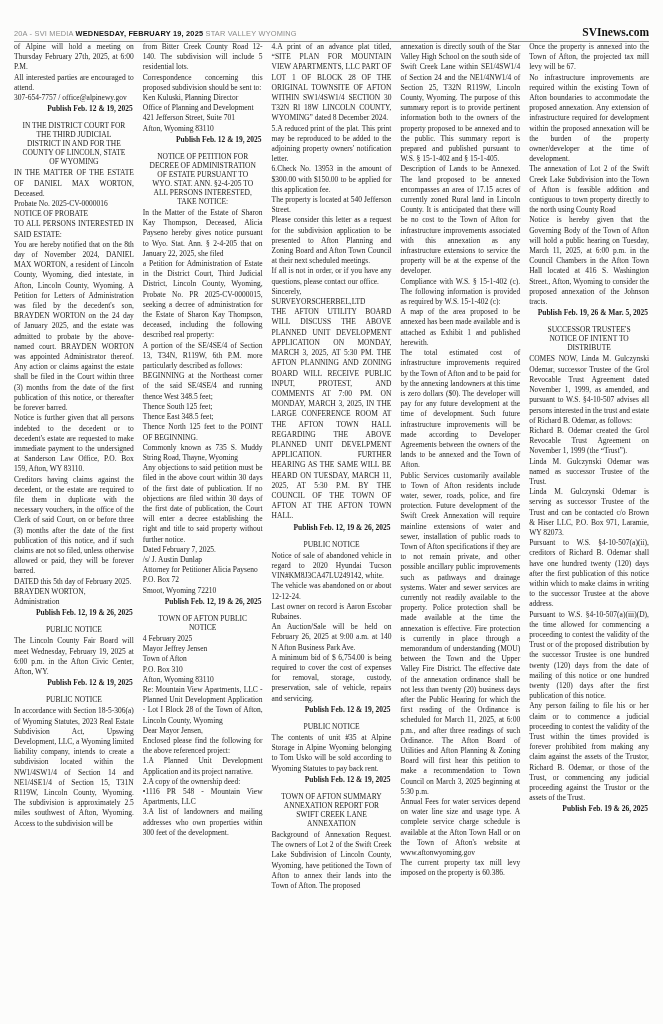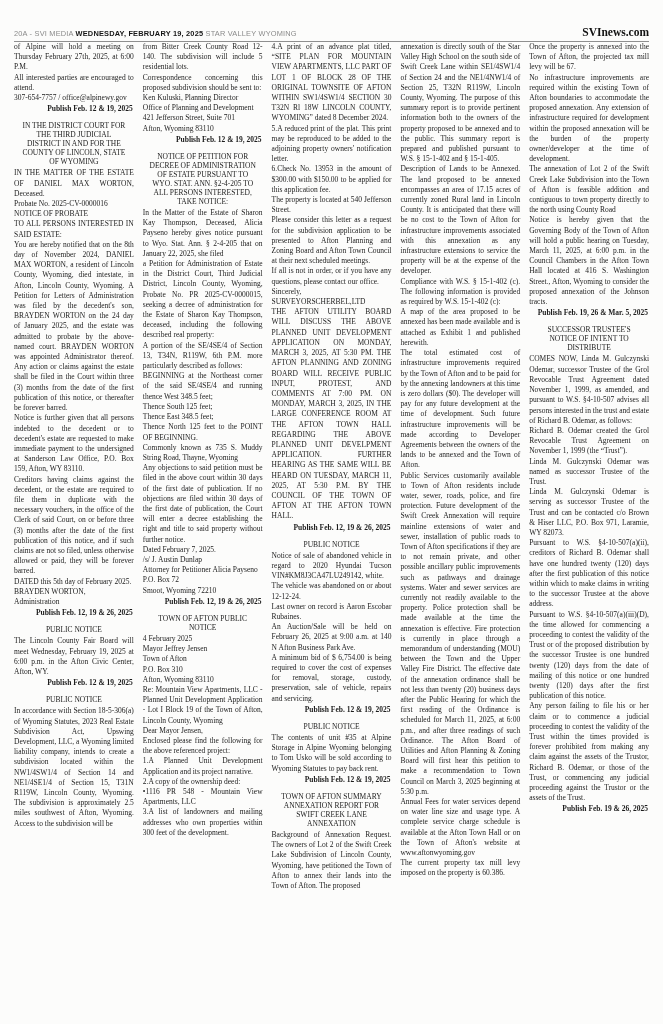--- a/index.html
+++ b/index.html
@@ -122,21 +122,21 @@
         <div class="p">Attorney for Petitioner Alicia Payseno</div>
         <div class="p">P.O. Box 72</div>
         <div class="p">Smoot, Wyoming 72210</div>
         <div class="pub">Publish Feb. 12, 19 &amp; 26, 2025</div>
         <div class="h">TOWN OF AFTON PUBLIC NOTICE</div>
         <div class="p">4 February 2025</div>
         <div class="p">Mayor Jeffrey Jensen</div>
         <div class="p">Town of Afton</div>
         <div class="p">P.O. Box 310</div>
         <div class="p">Afton, Wyoming 83110</div>
-        <div class="p">Re: Mountain View Apartments, LLC - Planned Unit Development Application - Lot I Block 19 of the Town of Afton, Lincoln County, Wyoming</div>
+        <div class="p">Re: Mountain View Apartments, LLC - Planned Unit Development Application - Lot I Block 28 of the Town of Afton, Lincoln County, Wyoming</div>
         <div class="p">Dear Mayor Jensen,</div>
         <div class="p">Enclosed please find the following for the above referenced project:</div>
         <div class="p">1.A Planned Unit Development Application and its project narrative.</div>
         <div class="p">2.A copy of the ownership deed:</div>
         <div class="p">•1116 PR 548 - Mountain View Apartments, LLC</div>
         <div class="p">3.A list of landowners and mailing addresses who own properties within 300 feet of the development.</div>
       </div>
       <div class="col">
         <div class="p">4.A print of an advance plat titled, “SITE PLAN FOR MOUNTAIN VIEW APARTMENTS, LLC PART OF LOT 1 OF BLOCK 28 OF THE ORIGINAL TOWNSITE OF AFTON WITHIN SW1/4SW1/4 SECTION 30 T32N Rl 18W LINCOLN COUNTY, WYOMING” dated 8 December 2024.</div>
         <div class="p">5.A reduced print of the plat. This print may be reproduced to be added to the adjoining property owners' notification letter.</div>

